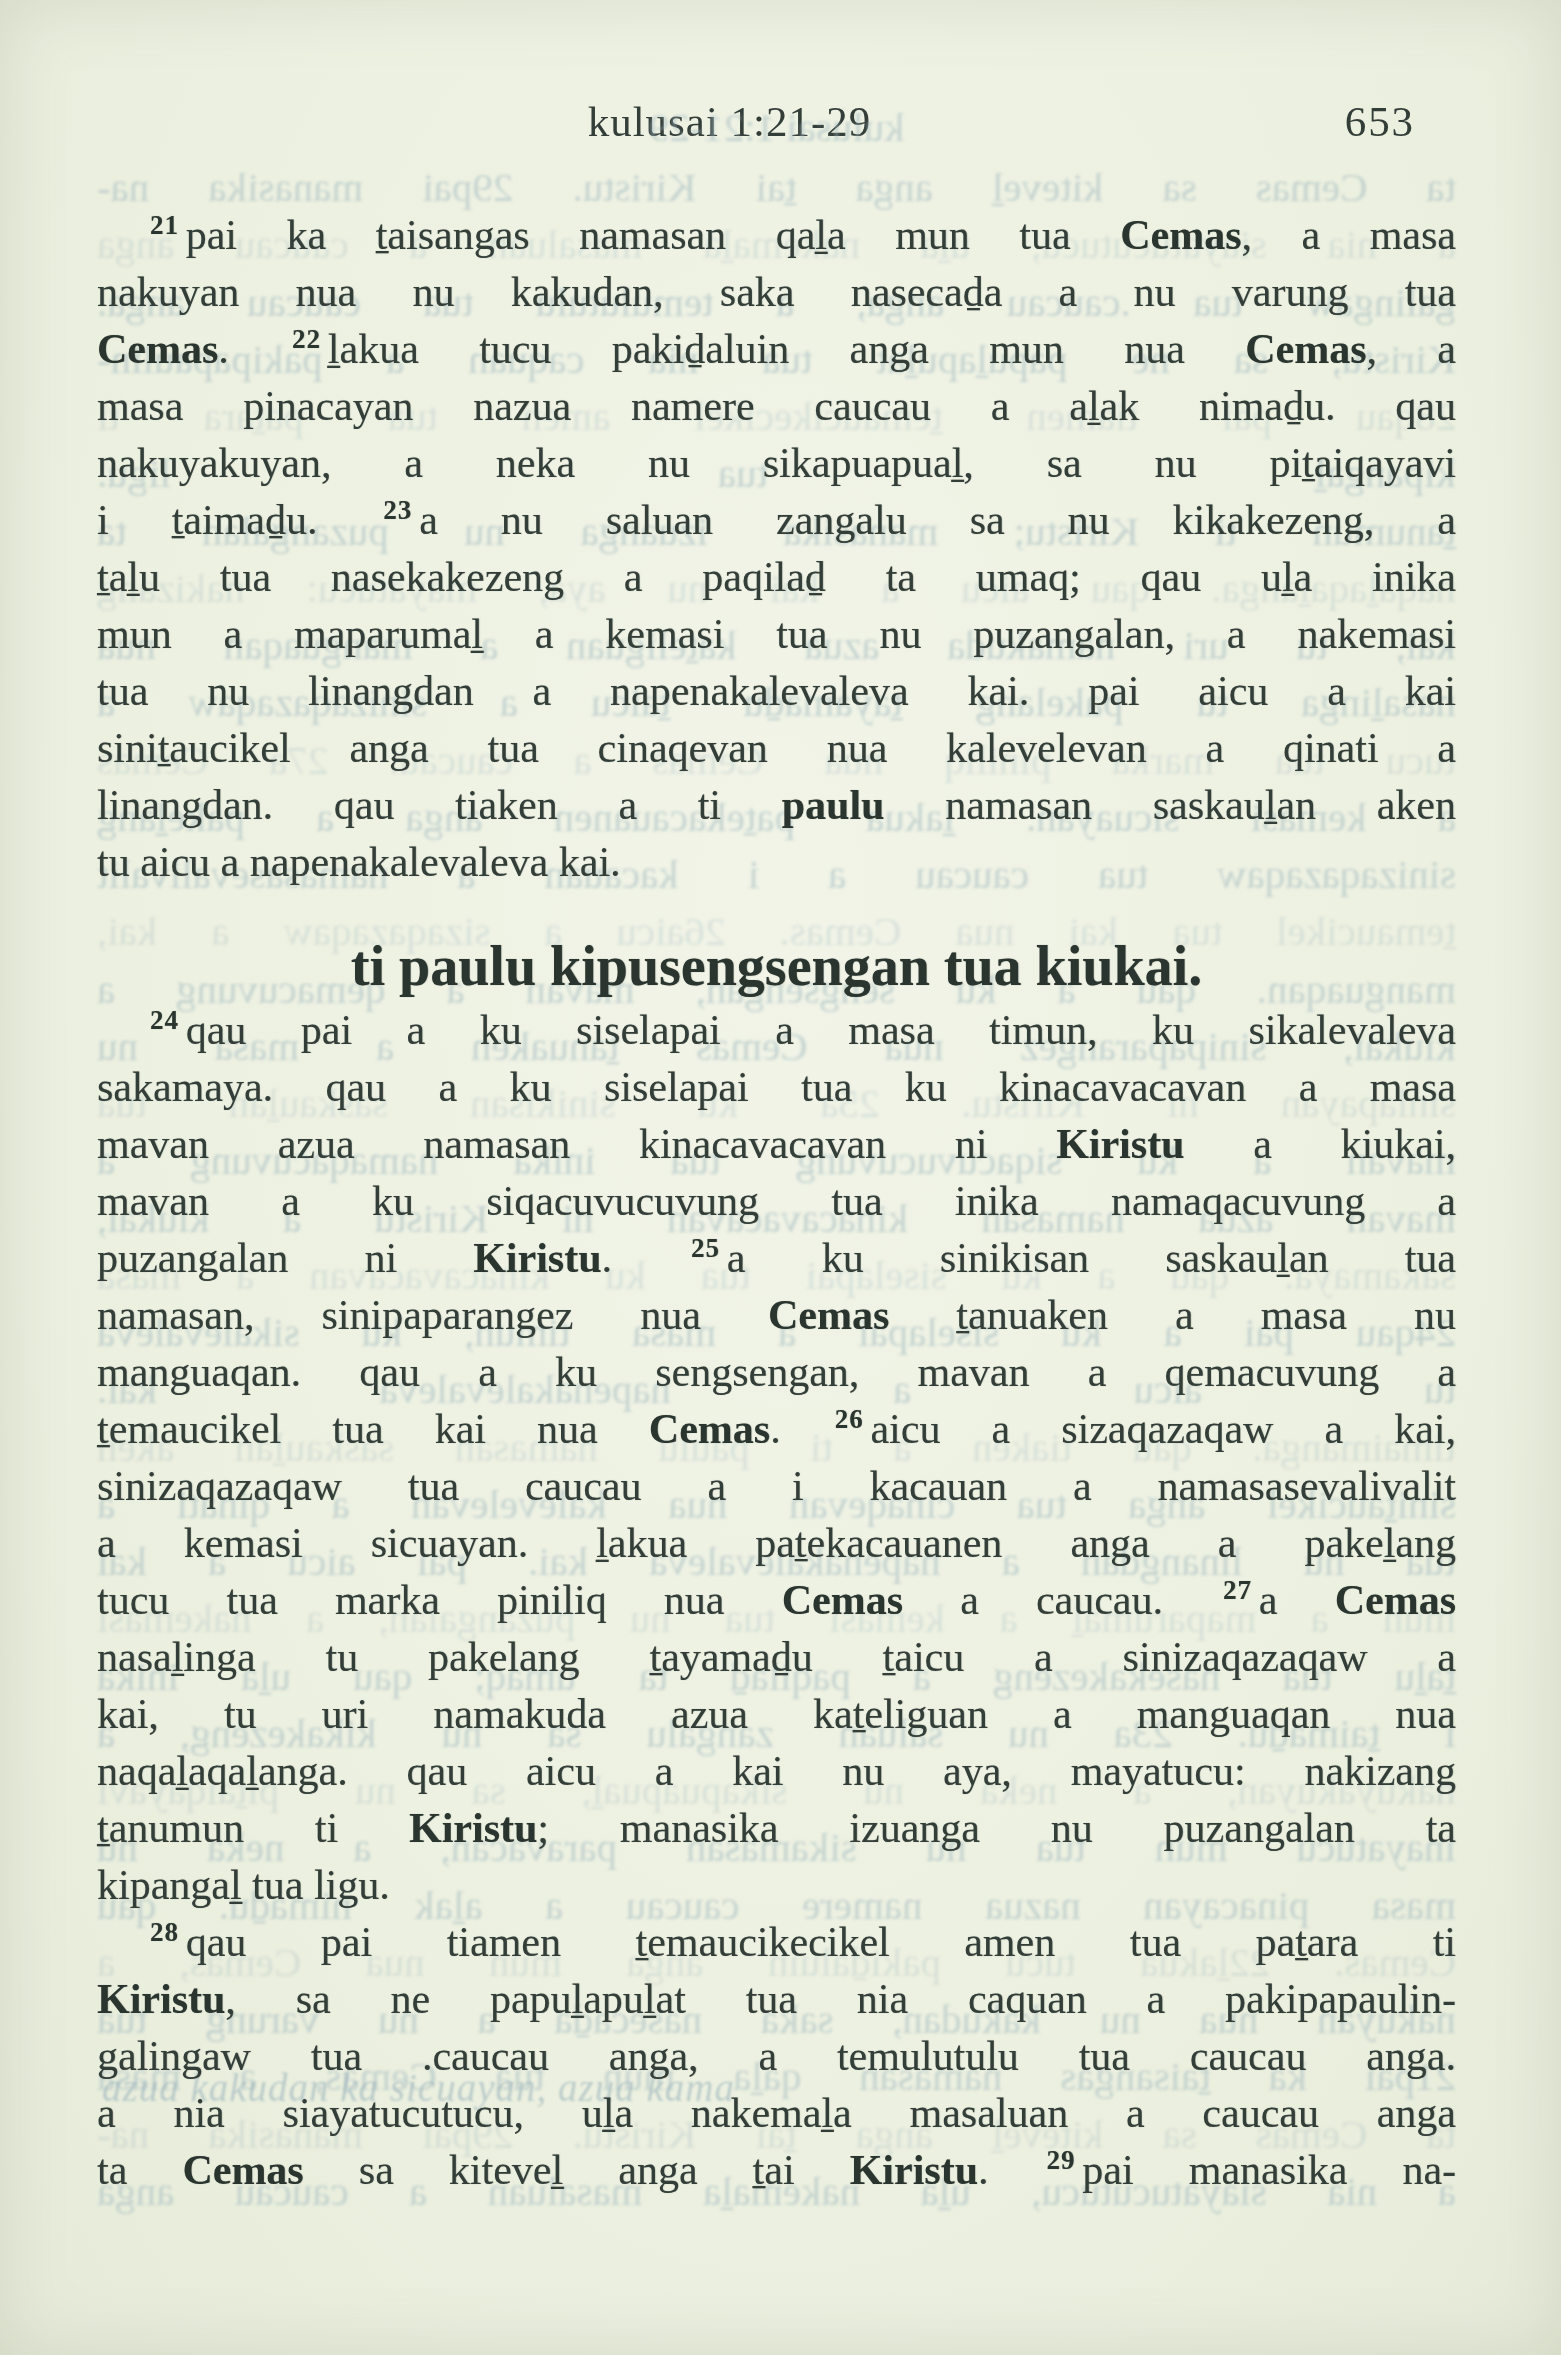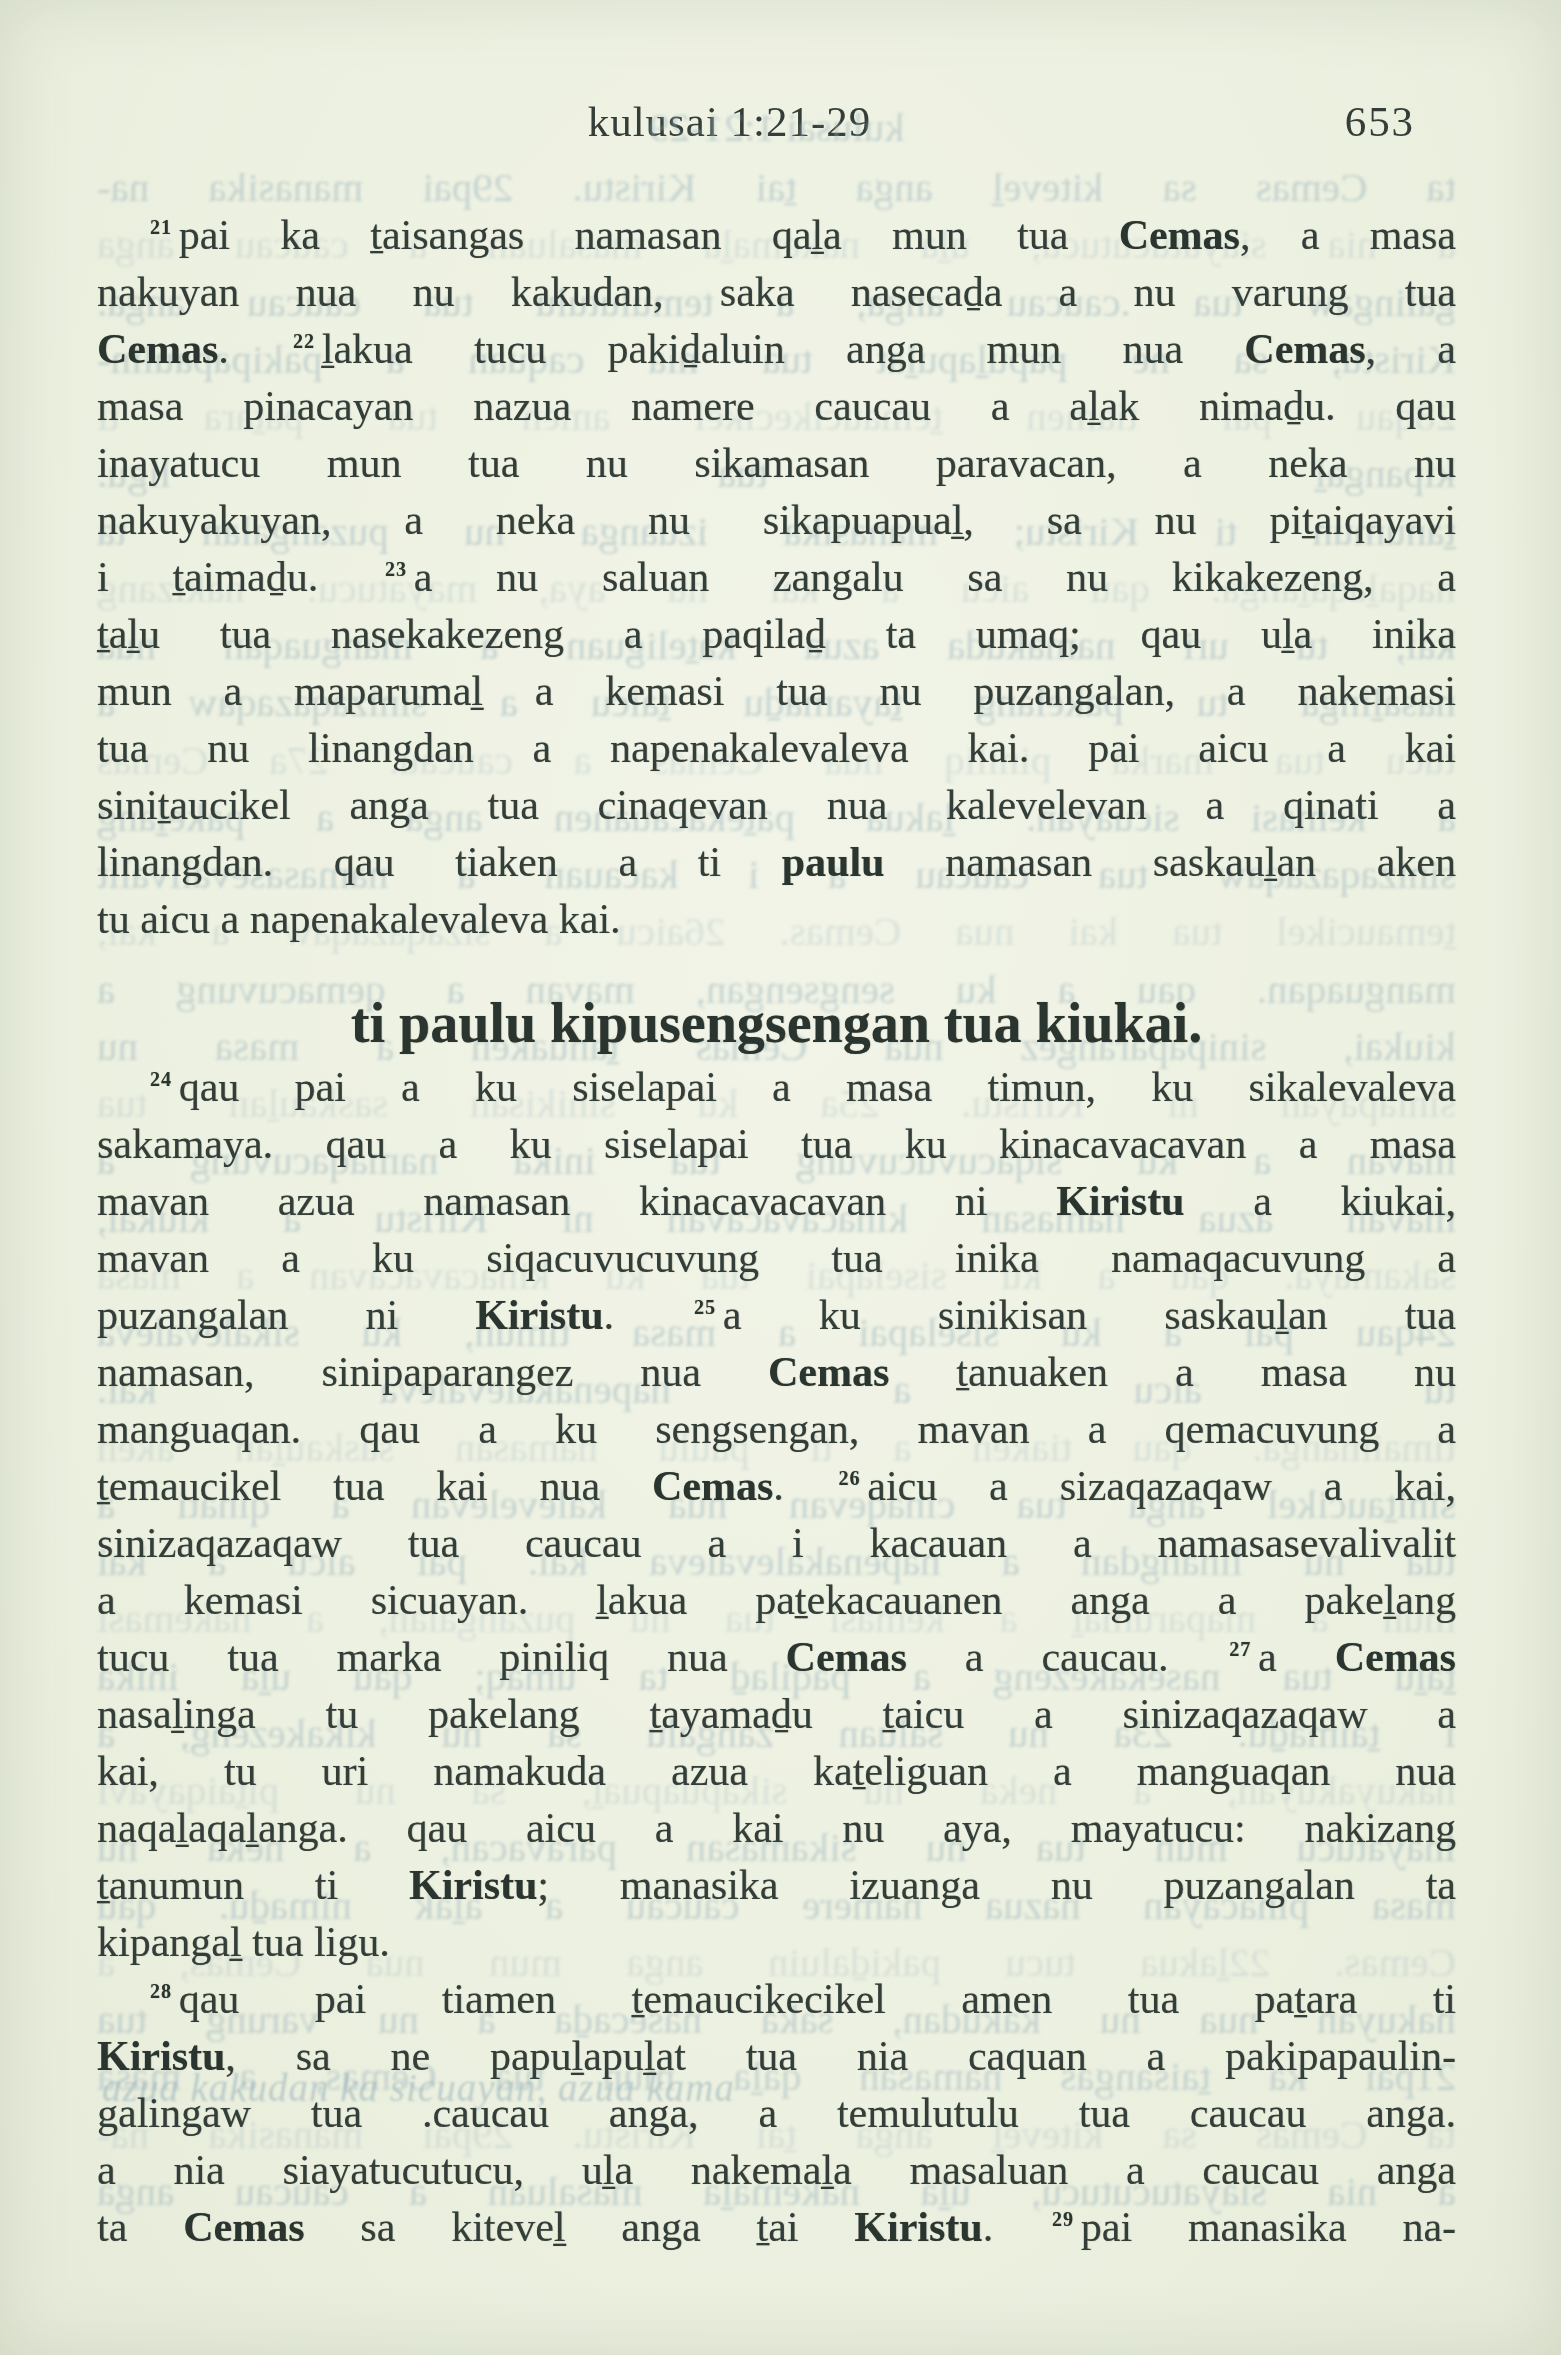--- a/index.html
+++ b/index.html
@@ -23,21 +23,21 @@
   .bline{
     font-size:42px; line-height:57px; height:57px;
     text-align:justify; text-align-last:justify;
     white-space:normal;
     text-shadow:0.4px 0.4px 0.9px rgba(52,62,57,.45);
   }
   .bline.lt{text-align-last:left;}
   .bline.in{text-indent:50px;}
   .b{font-weight:bold; color:var(--ink-bold);}
   .vnum{
-    font-weight:bold; font-size:20px; position:relative; top:-14.6px;
+    font-weight:bold; font-size:27px; position:relative; top:-14.6px;
     margin:0 6.8px 0 2.9px; letter-spacing:1px; color:var(--ink-bold);
   }
   .section-heading{
     margin:45px 0 5.8px 0; text-align:center; font-weight:bold;
     font-size:56px; line-height:60px; color:var(--ink-bold);
     text-shadow:0.4px 0.4px 1px rgba(43,53,47,.5);
   }
   
   .ghost-layer{
     position:absolute; left:97px; top:0; width:1359px; height:2355px;
@@ -108,21 +108,20 @@
     <div class="header-row">
       <span class="running-head">kulusai 1:21-29</span>
       <span class="page-number">653</span>
     </div>
 
     <div class="body-text" id="body-text">
         <div class="bline in"><span class="vnum">21</span><span>pai ka ṯaisangas namasan qaḻa mun tua </span><span class="b">Cemas</span><span>, a masa</span></div>
         <div class="bline"><span>nakuyan nua nu kakudan, saka nasecaḏa a nu varung tua</span></div>
         <div class="bline"><span class="b">Cemas</span><span>. </span><span class="vnum">22</span><span>ḻakua tucu pakiḏaluin anga mun nua </span><span class="b">Cemas</span><span>, a</span></div>
         <div class="bline"><span>masa pinacayan nazua namere caucau a aḻak nimaḏu. qau</span></div>
-        <div class="bline"><span>inayatucu mun tua nu sikamasan paravacan, a neka nu</span></div>
         <div class="bline"><span>nakuyakuyan, a neka nu sikapuapuaḻ, sa nu piṯaiqayavi</span></div>
         <div class="bline"><span>i ṯaimaḏu. </span><span class="vnum">23</span><span>a nu saluan zangalu sa nu kikakezeng, a</span></div>
         <div class="bline"><span>ṯaḻu tua nasekakezeng a paqilaḏ ta umaq; qau uḻa inika</span></div>
         <div class="bline"><span>mun a maparumaḻ a kemasi tua nu puzangalan, a nakemasi</span></div>
         <div class="bline"><span>tua nu linangdan a napenakalevaleva kai. pai aicu a kai</span></div>
         <div class="bline"><span>siniṯaucikel anga tua cinaqevan nua kalevelevan a qinati a</span></div>
         <div class="bline"><span>linangdan. qau tiaken a ti </span><span class="b">paulu</span><span> namasan saskauḻan aken</span></div>
         <div class="bline lt"><span>tu aicu a napenakalevaleva kai.</span></div>
         <div class="section-heading">ti paulu kipusengsengan tua kiukai.</div>
         <div class="bline in"><span class="vnum">24</span><span>qau pai a ku siselapai a masa timun, ku sikalevaleva</span></div>

